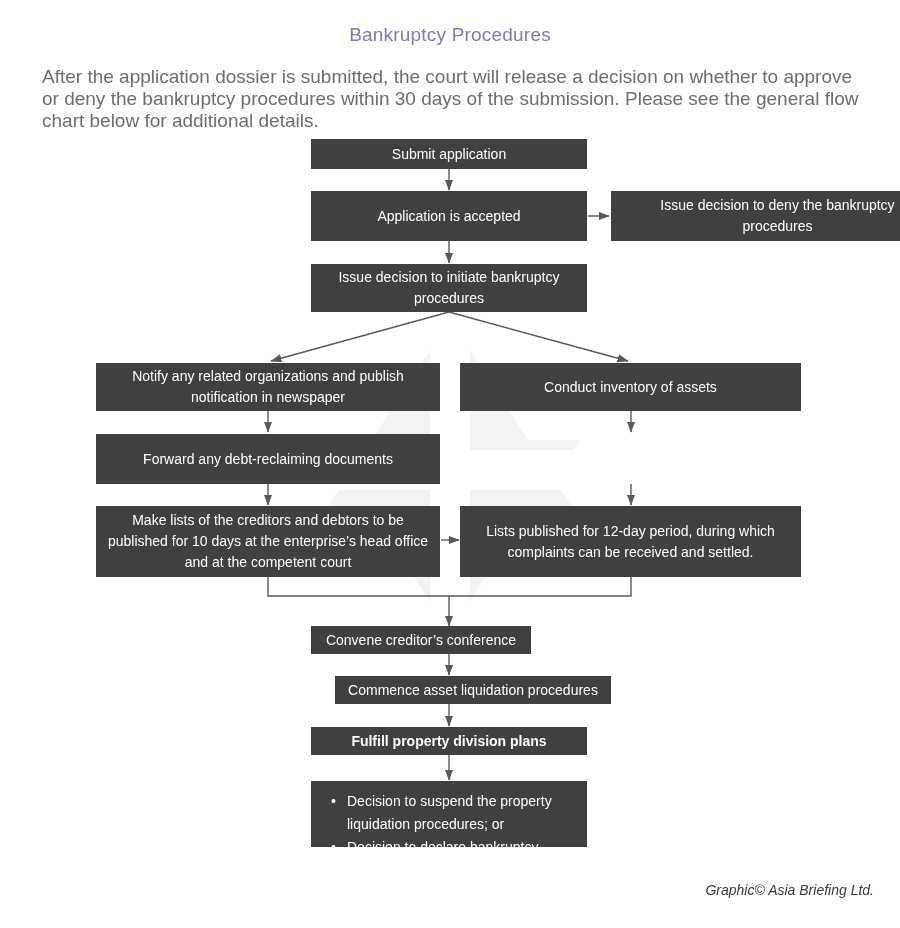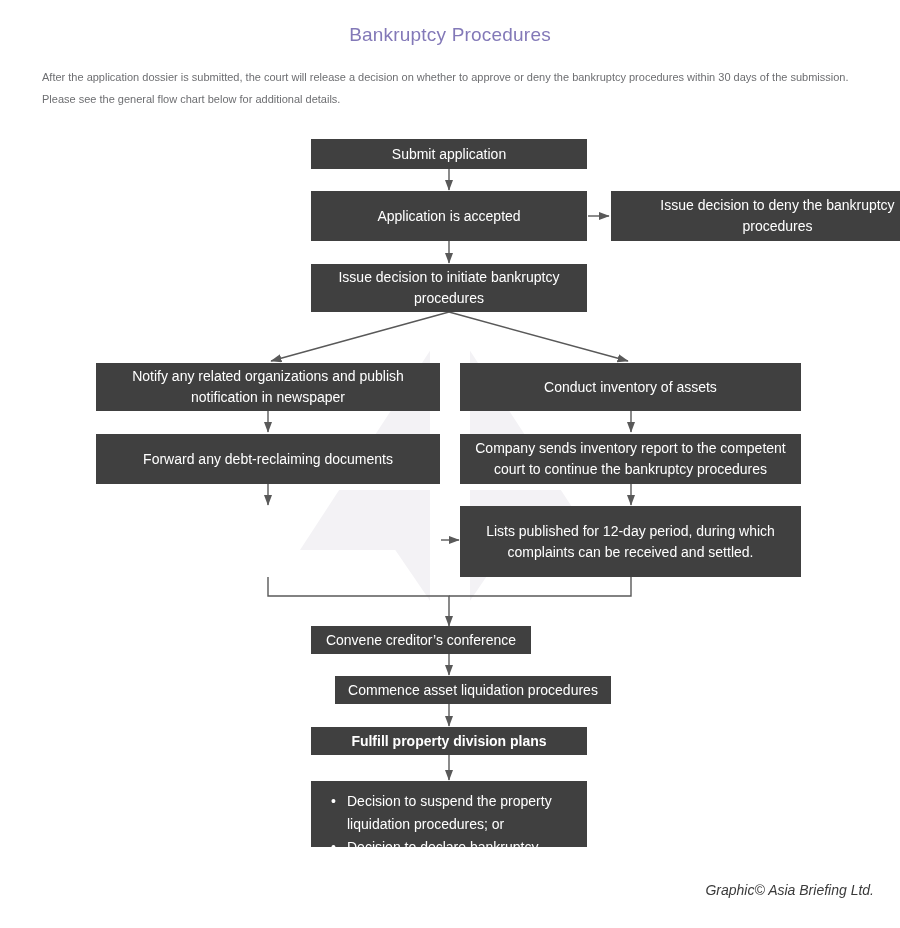--- a/index.html
+++ b/index.html
@@ -37,21 +37,21 @@
     font-size: 19px;
     color: #8379b8;
     letter-spacing: 0.2px;
     z-index: 3;
   }
   #intro-text {
     position: absolute;
     left: 42px;
     top: 66px;
     width: 818px;
-    font-size: 11px;
+    font-size: 19px;
     line-height: 22px;
     color: #6d6e71;
     z-index: 3;
   }
 
   
   #footer-credit {
     position: absolute;
     right: 26px;
     bottom: 30px;
@@ -193,24 +193,24 @@
   </div>
 
   <div class="node" style="left:460px; top:363px; width:341px; height:48px;">
     <span>Conduct inventory of assets</span>
   </div>
 
   <div class="node" style="left:96px; top:434px; width:344px; height:50px;padding-left:8px;">
     <span>Forward any debt-reclaiming documents</span>
   </div>
 
-  <div class="node" style="left:460px; top:434px; width:341px; height:50px;">
-    <span>Company sends inventory report to the competent court to continue the bankruptcy procedures</span>
-  </div>
-
+
+  <div class="node" style="left:96px; top:506px; width:344px; height:71px;">
+    <span>Make lists of the creditors and debtors to be published for 10 days at the enterprise’s head office and at the competent court</span>
+  </div>
 
   <div class="node" style="left:460px; top:506px; width:341px; height:71px;">
     <span>Lists published for 12-day period, during which complaints can be received and settled.</span>
   </div>
 
   <div class="node" style="left:311px; top:626px; width:220px; height:28px;">
     <span>Convene creditor’s conference</span>
   </div>
 
   <div class="node" style="left:311px; top:676px; width:276px; height:28px;margin-left:24px;">

